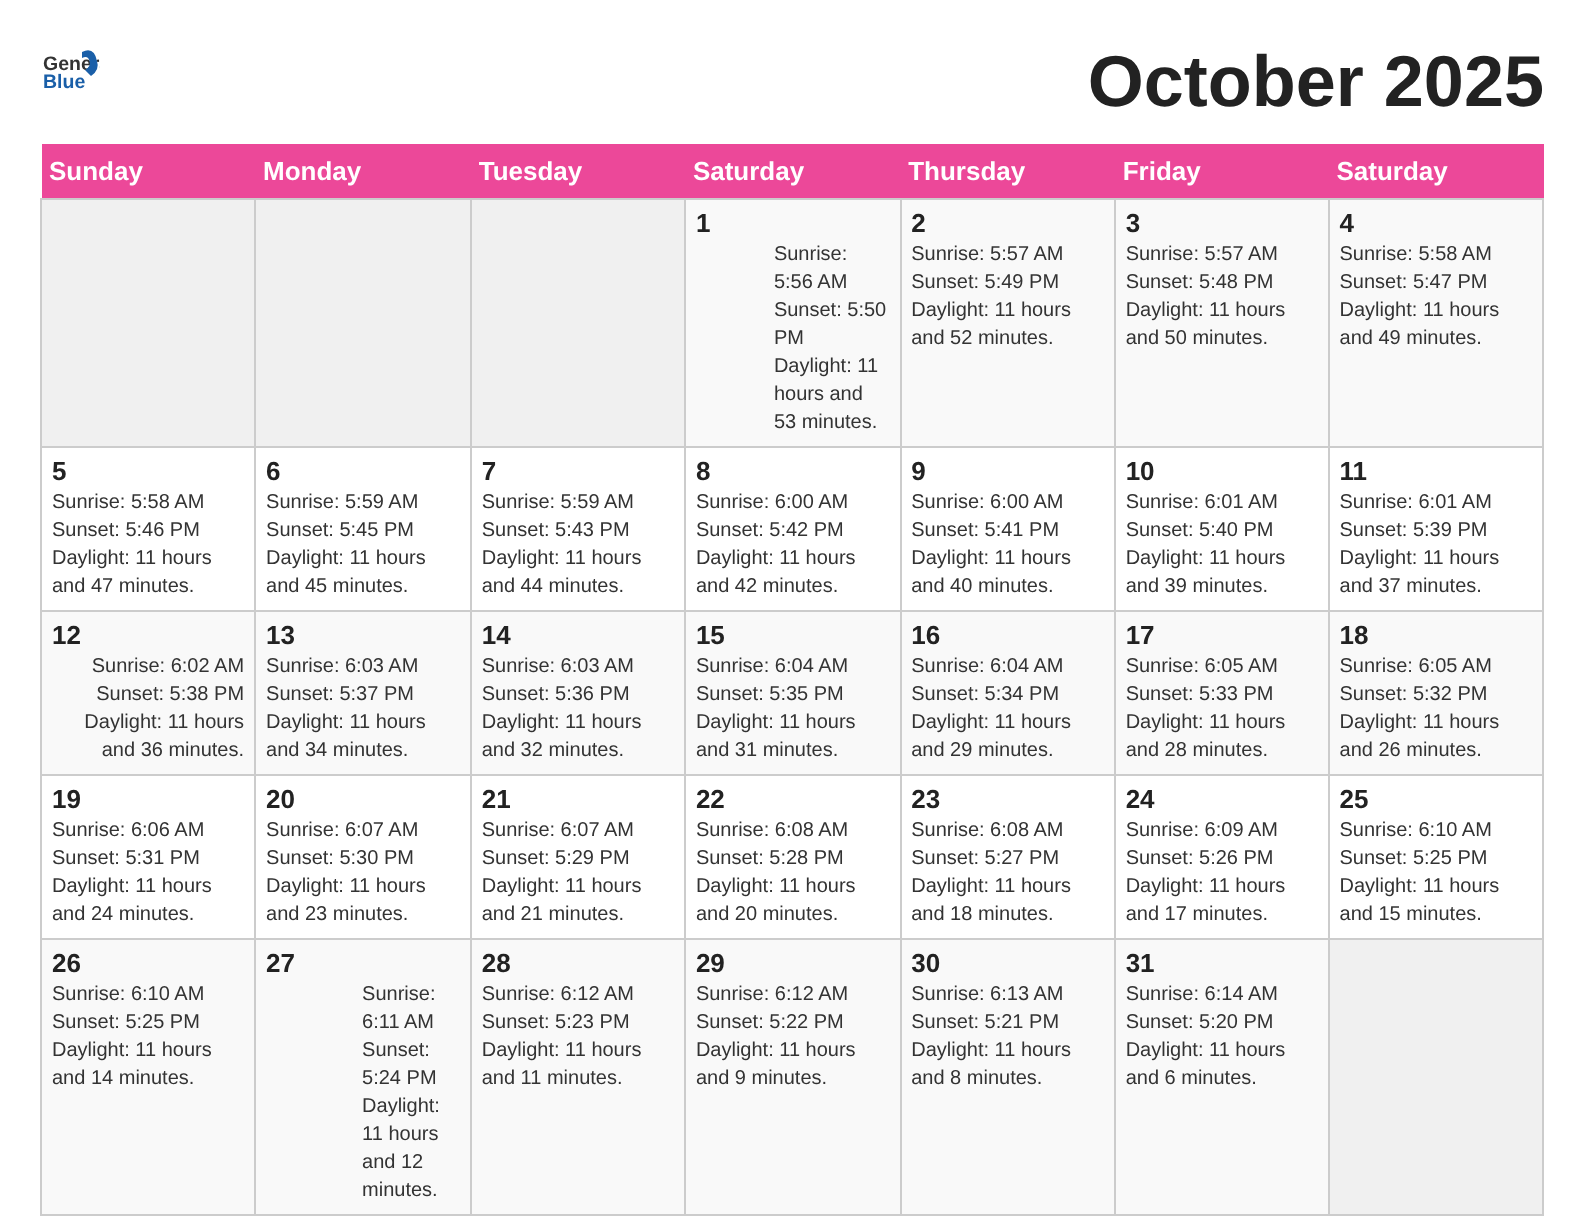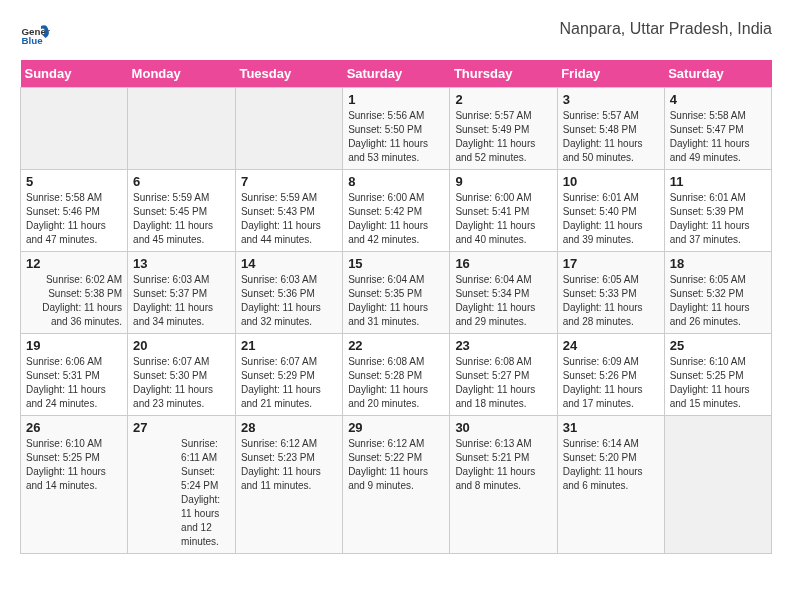--- a/index.html
+++ b/index.html
@@ -85,21 +85,21 @@
 
 <div class="header-section">
   <div class="logo">
     <svg class="logo-icon" viewBox="0 0 40 40" xmlns="http://www.w3.org/2000/svg">
       <text x="2" y="20" font-size="13" font-weight="bold" fill="#333">General</text>
       <path d="M28,8 Q36,4 38,14 Q40,20 34,24 L30,20 Q34,18 33,14 Q32,10 28,12 Z" fill="#1a5fa8"></path>
       <text x="2" y="32" font-size="13" font-weight="bold" fill="#1a5fa8">Blue</text>
     </svg>
   </div>
   <div class="title-section">
-    <div class="calendar-subtitle">Nanpara, Uttar Pradesh, India</div>
+    <div class="calendar-title">October 2025</div>
   </div>
 </div>
 
 <table>
   <thead>
     <tr>
     <th>Sunday</th>
         <th>Monday</th>
         <th>Tuesday</th>
         <th>Saturday</th>
@@ -108,21 +108,21 @@
         <th>Saturday</th>
       </tr>
   </thead>
   <tbody id="calendar-body">
   <tr>
         <td class="empty-cell"></td>
         <td class="empty-cell"></td>
         <td class="empty-cell"></td>
         <td>
           <span class="day-number">1</span>
-          <div class="cell-info" style="white-space: pre-line;">Sunrise: 5:56 AM
+          <div class="cell-info" style="white-space: pre-line; margin-left: 39px;">Sunrise: 5:56 AM
 Sunset: 5:50 PM
 Daylight: 11 hours and 53 minutes.</div>
         </td>
         <td>
           <span class="day-number">2</span>
           <div class="cell-info" style="white-space: pre-line;">Sunrise: 5:57 AM
 Sunset: 5:49 PM
 Daylight: 11 hours and 52 minutes.</div>
         </td>
         <td>

